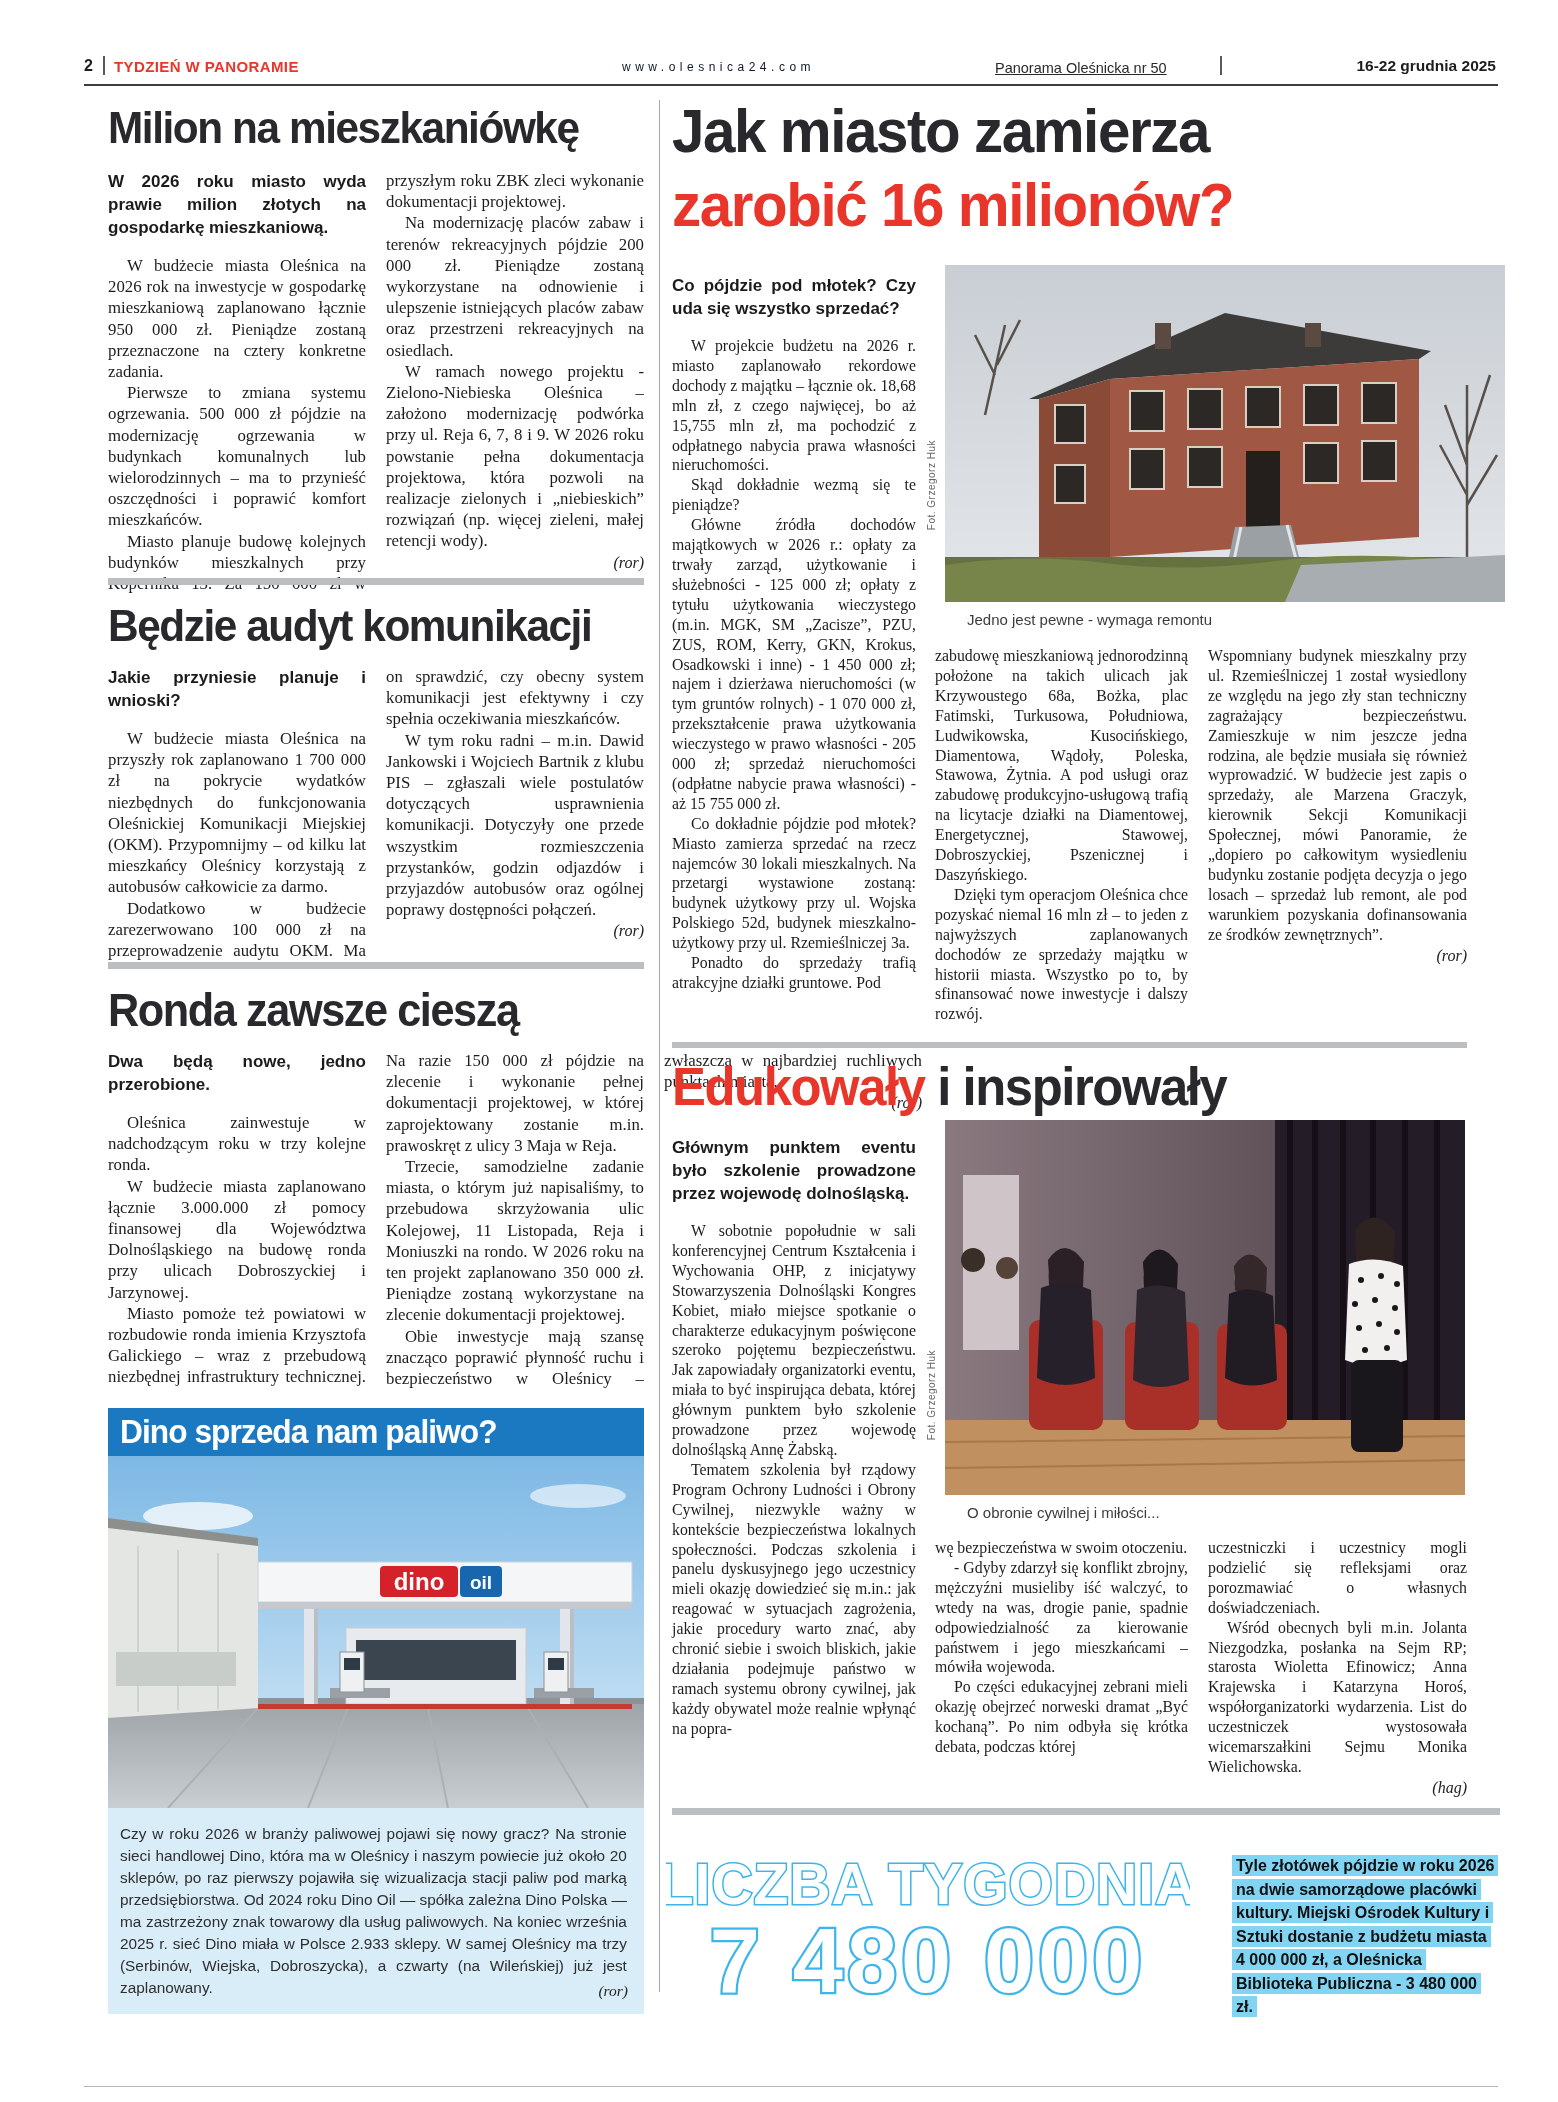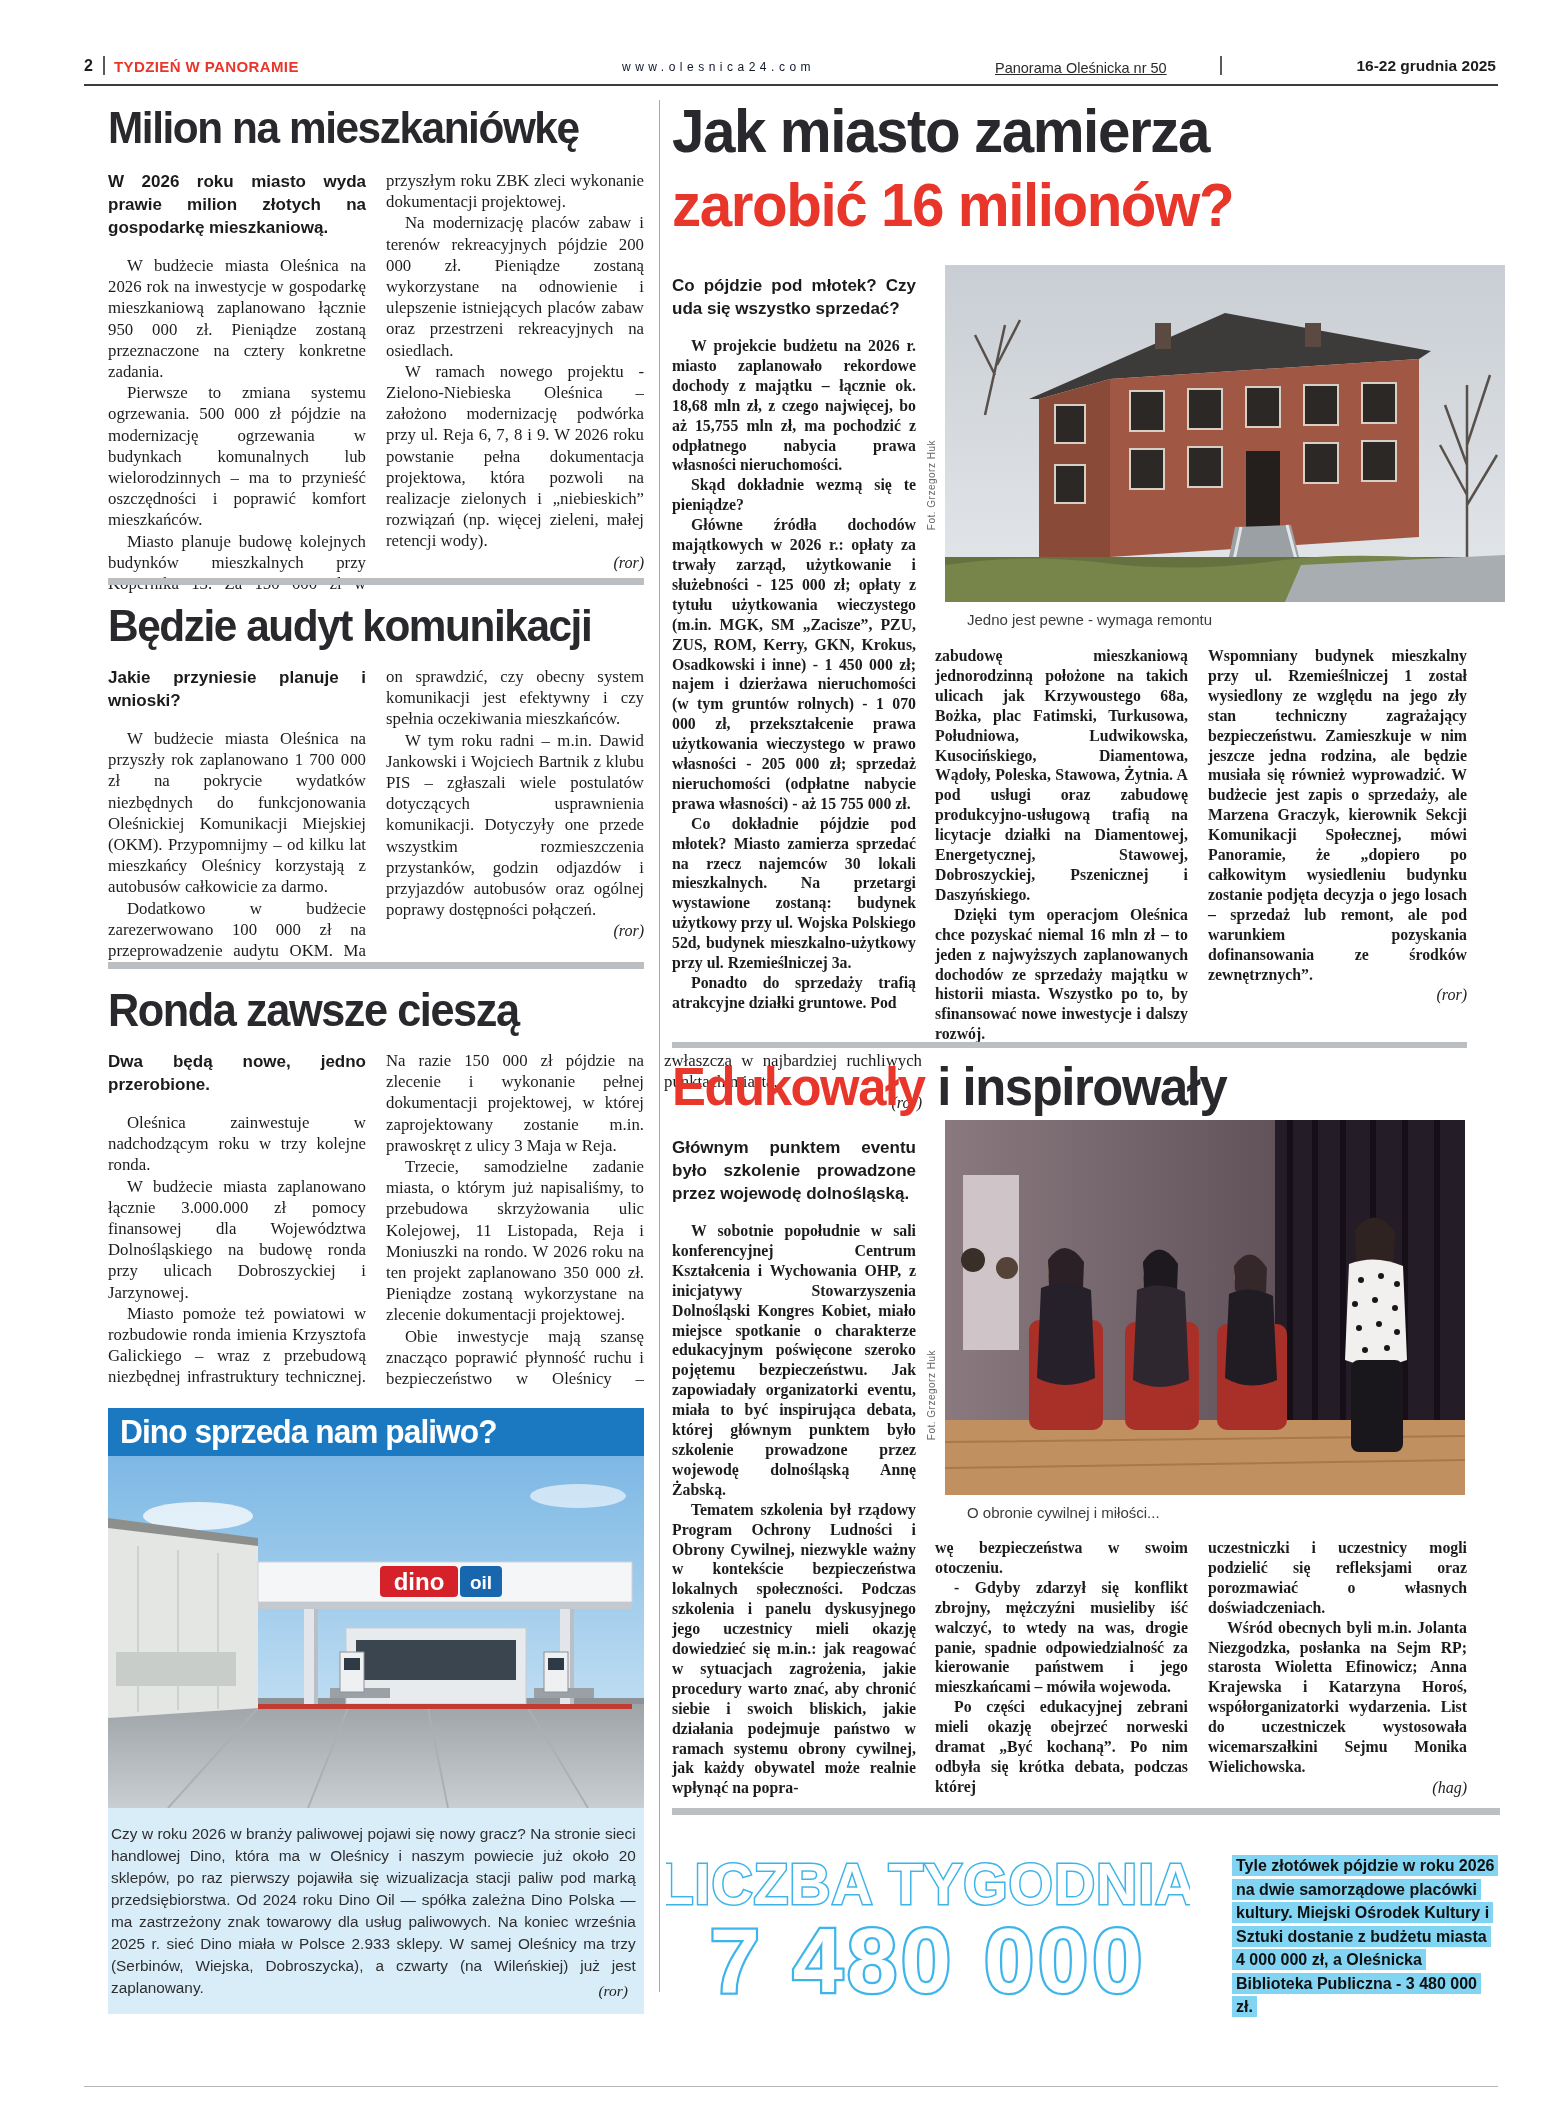--- a/index.html
+++ b/index.html
@@ -25,33 +25,33 @@
             letter-spacing:-1.5px;transform:scaleX(.94);transform-origin:left;white-space:nowrap;margin:0;}
   .h45{font-size:45px;line-height:52px;}
   .h46{font-size:46px;line-height:52px;}
   .h62{font-size:62px;line-height:74px;}
   .h54{font-size:54px;line-height:60px;}
   .red{color:#e8362b;}
   .lead{font-family:"Liberation Sans",sans-serif;font-weight:700;font-size:17px;line-height:23px;
         color:#1b1b1d;text-align:justify;margin:0 0 16px 0;}
   .body p{margin:0;text-indent:19px;text-align:justify;}
   .b17 p{font-size:16.8px;line-height:21.2px;}
-  .b16 p{font-size:15.8px;line-height:19.9px;font-weight:bold;}
+  .b16 p{font-size:15.8px;line-height:19.9px;}
   .cont .body p:first-child{text-indent:0;}
   .sig{font-style:italic;font-size:16px;line-height:21px;text-align:right;color:#222;}
   .cols{column-count:2;column-gap:20px;column-fill:auto;}
   .photo-caption{font-family:"Liberation Sans",sans-serif;font-size:15px;line-height:20px;color:#3c3c3c;margin-left:20px;}
   .credit-v{font-family:"Liberation Sans",sans-serif;font-size:10px;color:#666;
             writing-mode:vertical-rl;transform:rotate(180deg);letter-spacing:.5px;white-space:nowrap;}
 
   
   .dino-banner{background:#1b79c2;height:48px;display:flex;align-items:center;padding-left:12px;}
   .dino-banner span{font-family:"Liberation Sans",sans-serif;font-weight:700;font-size:33px;
                     color:#ffffff;letter-spacing:-1px;transform:scaleX(.96);transform-origin:left;white-space:nowrap;}
-  .dino-box{background:#d9edf8;padding:15px 3px;position:relative;}
+  .dino-box{background:#d9edf8;padding:15px 12px;position:relative;}
   .dino-box .txt{font-family:"Liberation Sans",sans-serif;font-size:15.5px;line-height:22px;
                  color:#2e2e30;text-align:justify;transform:scaleX(.99);transform-origin:left;}
   .dino-box .sig-in{position:absolute;right:16px;bottom:14px;font-style:italic;
                     font-family:"Liberation Serif",serif;font-size:15.5px;color:#222;}
 
   
   .lt,.ln{font-family:"Liberation Sans",sans-serif;font-weight:700;fill:#ffffff;
           stroke:#3db5ea;paint-order:stroke;text-anchor:middle;}
   .lt{font-size:57px;stroke-width:3px;letter-spacing:1px;}
   .ln{font-size:90px;stroke-width:4.5px;letter-spacing:4px;}

